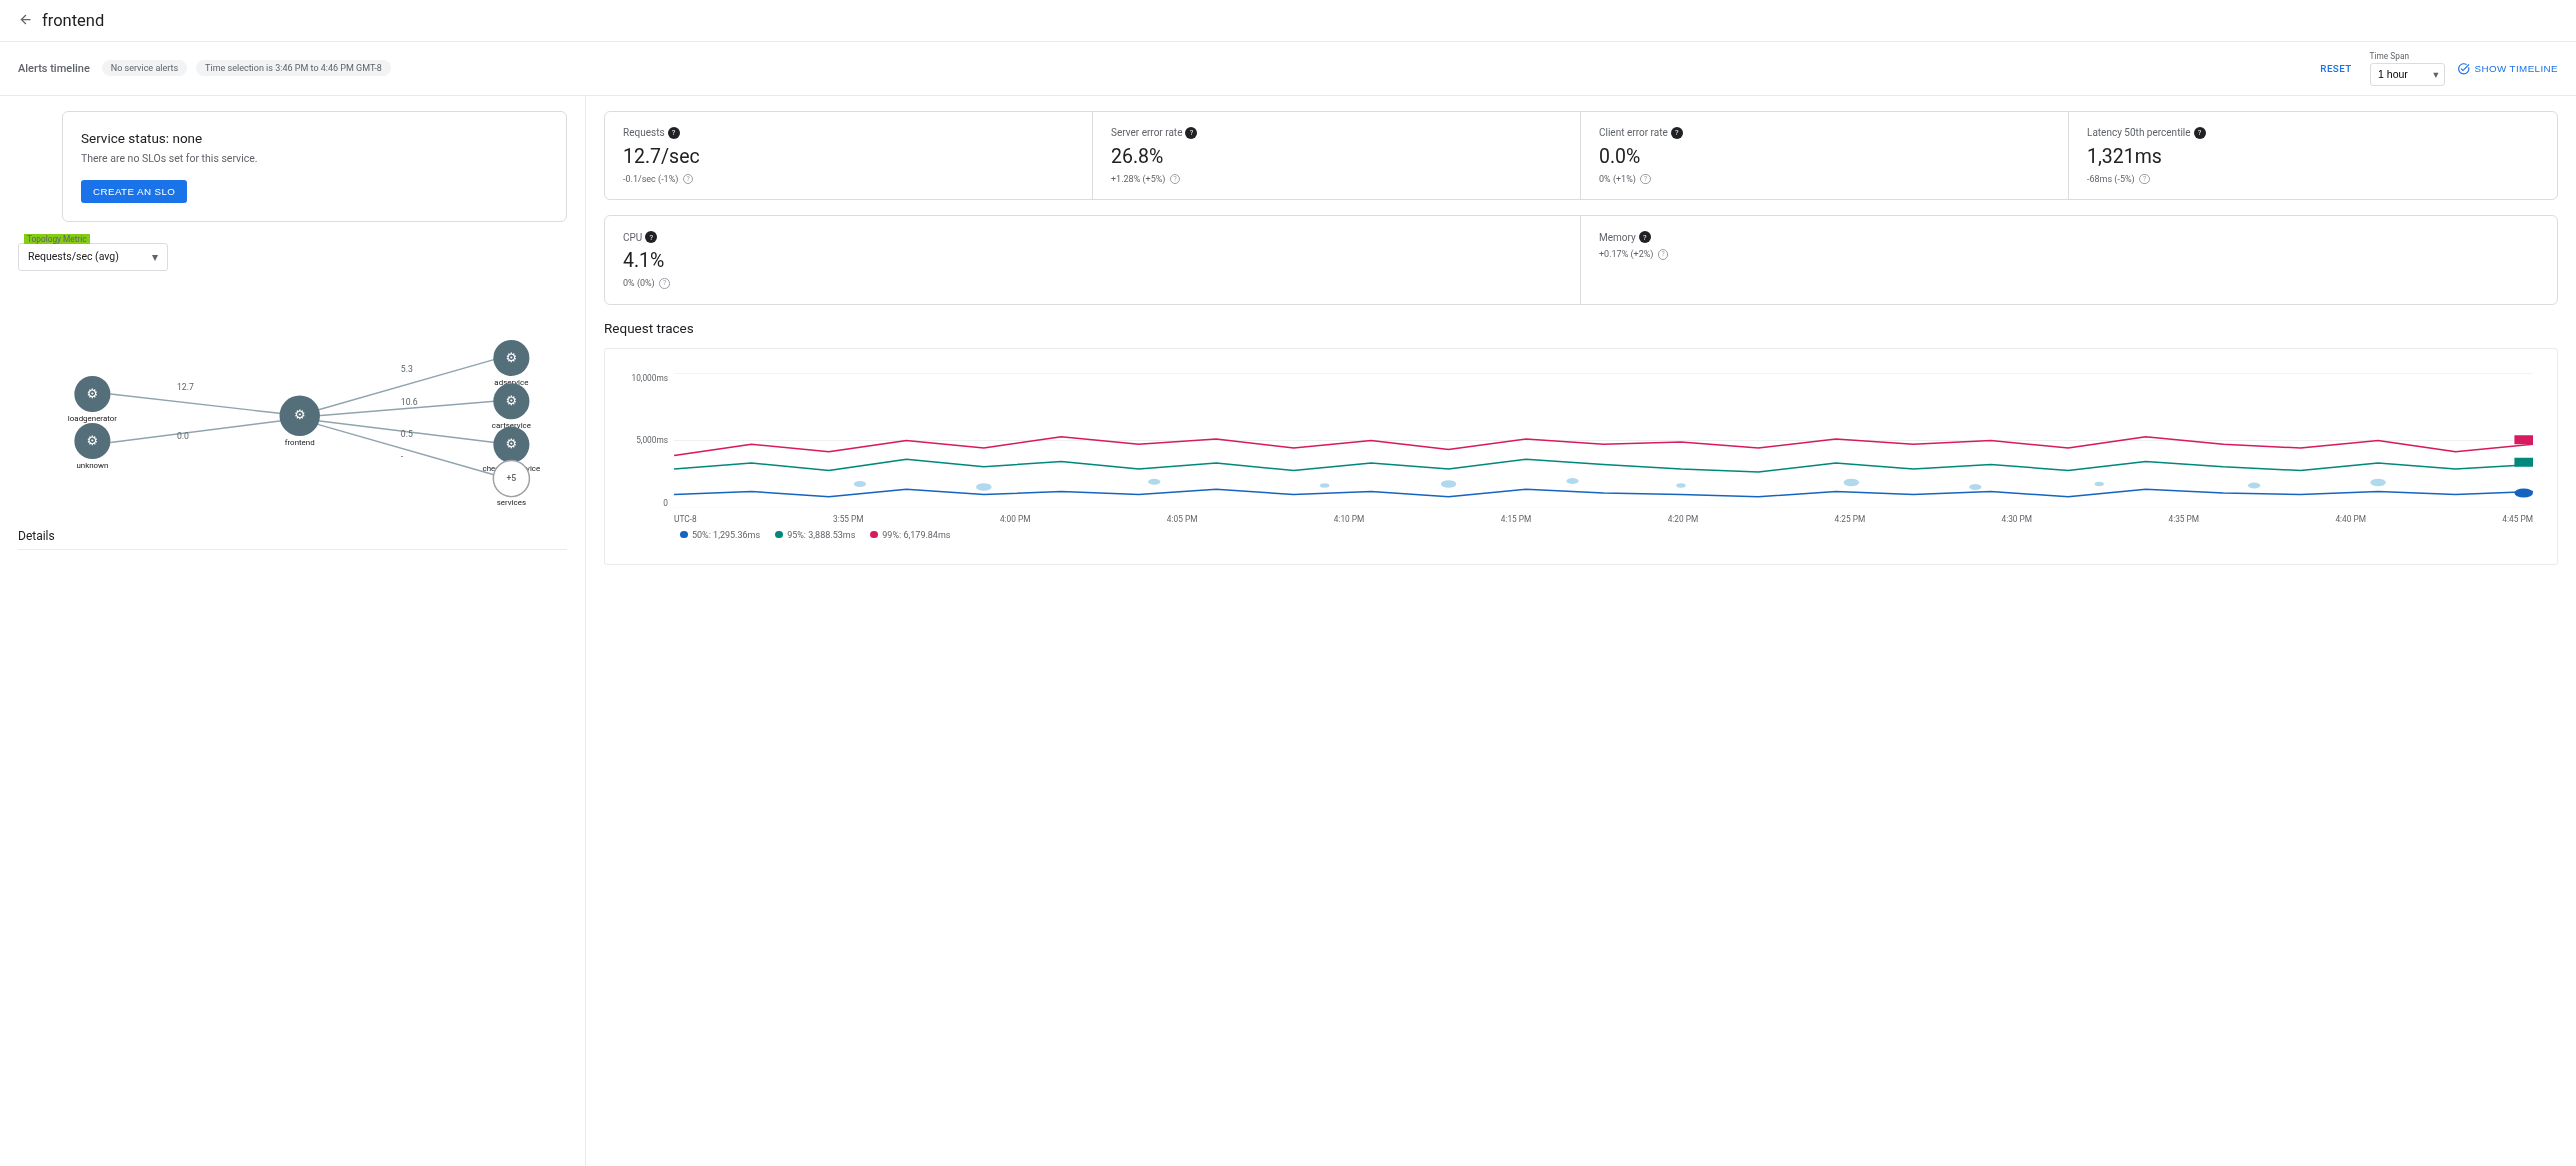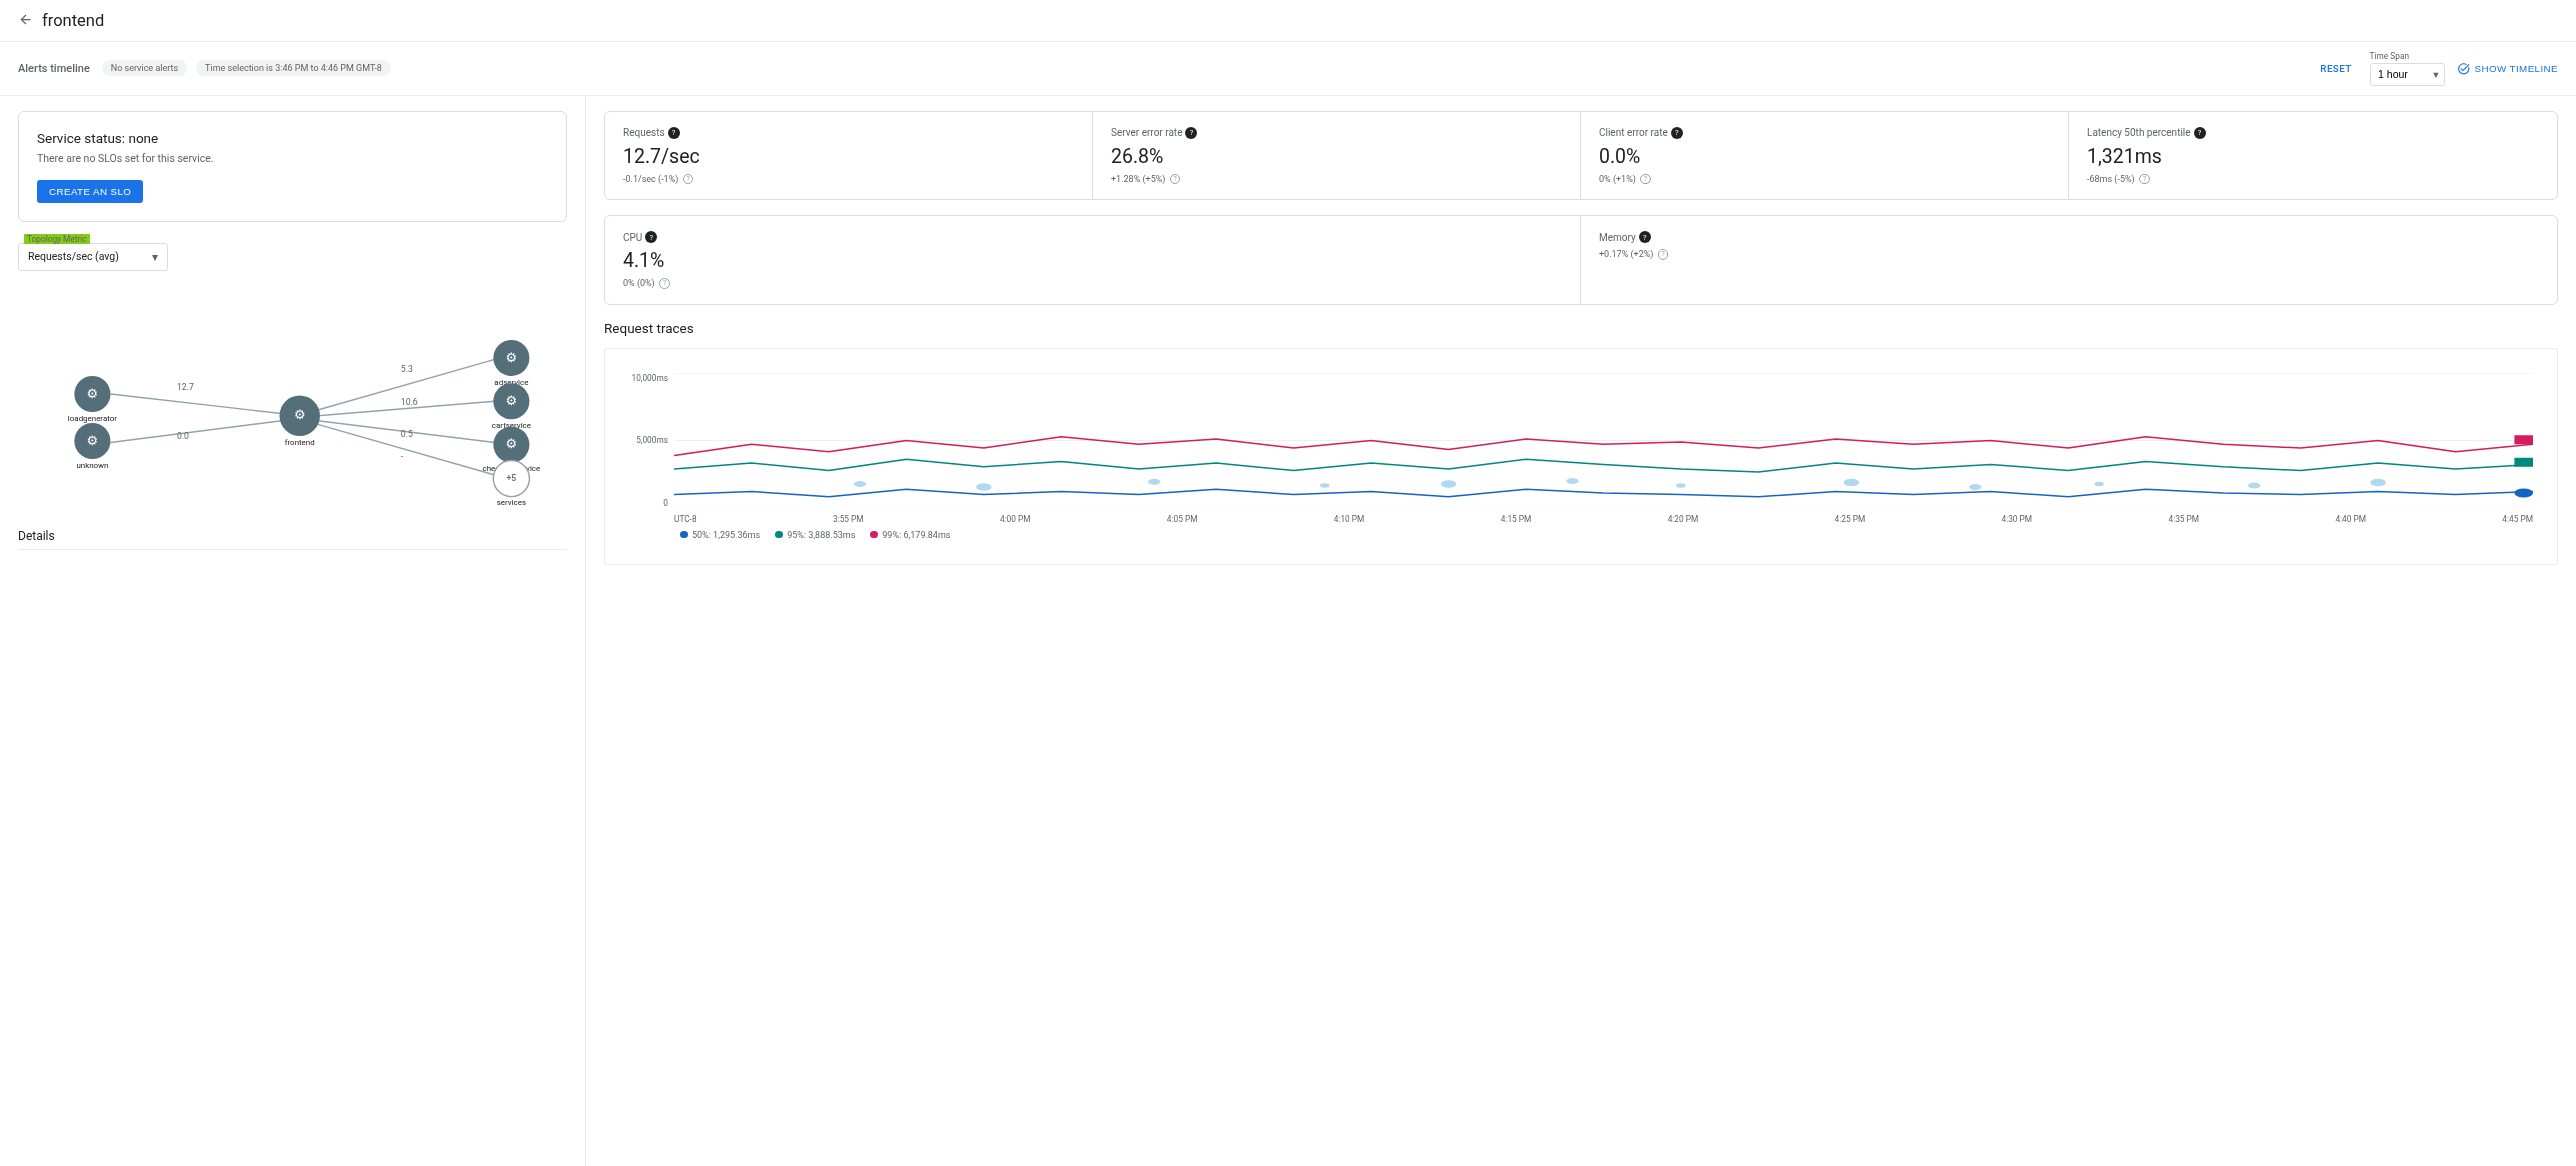--- a/index.html
+++ b/index.html
@@ -22,21 +22,21 @@
     .show-timeline-btn { display: flex; align-items: center; color: #1a73e8; font-size: 9.8px; font-weight: 500; cursor: pointer; border: none; background: none; letter-spacing: 0.4px; }
     .show-timeline-btn .timeline-icon { margin-right: 4.5px; width: 13.5px; height: 13.5px; }
     
     
     .main-content { display: flex; padding: 0; height: calc(100vh - 84px); overflow: hidden; }
     
     
     .left-panel { width: 586px; min-width: 586px; padding: 15px 18px; border-right: 0.8px solid #e8eaed; overflow-y: auto; }
     
     
-    .service-status-card { border: 0.8px solid #dadce0; border-radius: 6px; padding: 18px; margin-bottom: 18px; }
+    .service-status-card { border: 0.8px solid #dadce0; border-radius: 6px; padding: 18px; margin-bottom: 18px; margin-left: 44px; }
     .service-status-title { font-size: 13.5px; font-weight: 400; margin-bottom: 6px; }
     .service-status-desc { font-size: 10.5px; color: #5f6368; margin-bottom: 15px; }
     .create-slo-btn { background: #1a73e8; color: #fff; border: none; border-radius: 3px; padding: 6px 12px; font-size: 9.8px; font-weight: 500; cursor: pointer; letter-spacing: 0.4px; text-transform: uppercase; }
     
     
     .topology-graph { width: 100%; height: 240px; position: relative; }
     
     
     .details-section { margin-top: 6px; }
     .details-title { font-size: 12px; font-weight: 400; padding-bottom: 6px; border-bottom: 0.8px solid #e8eaed; }

